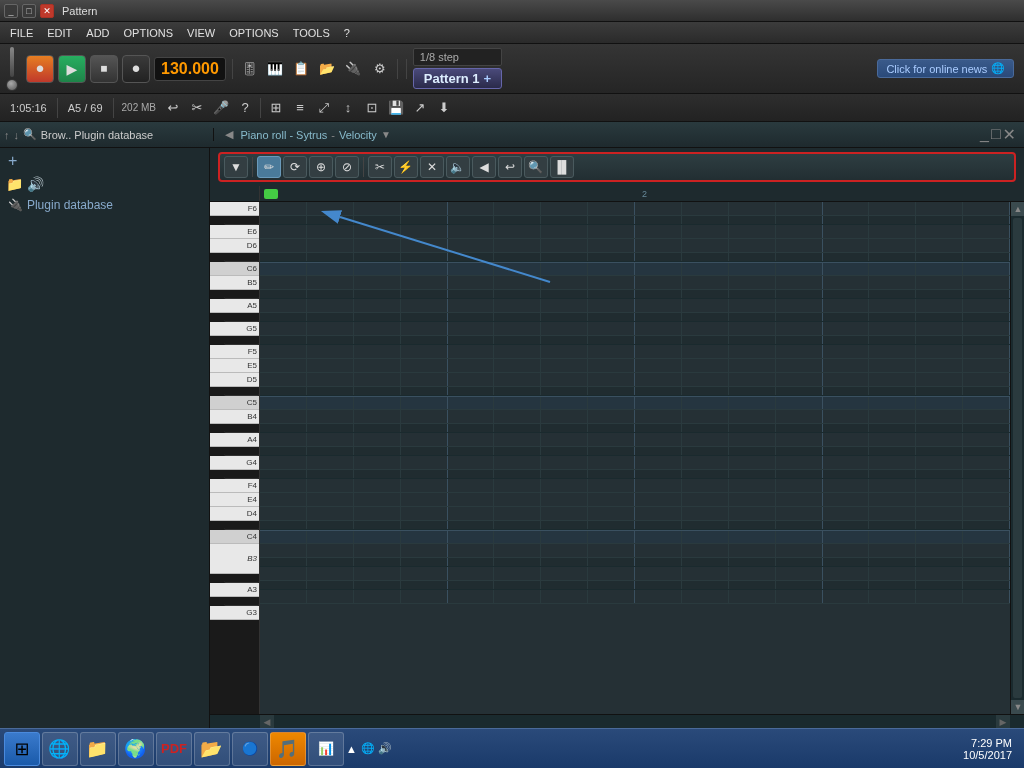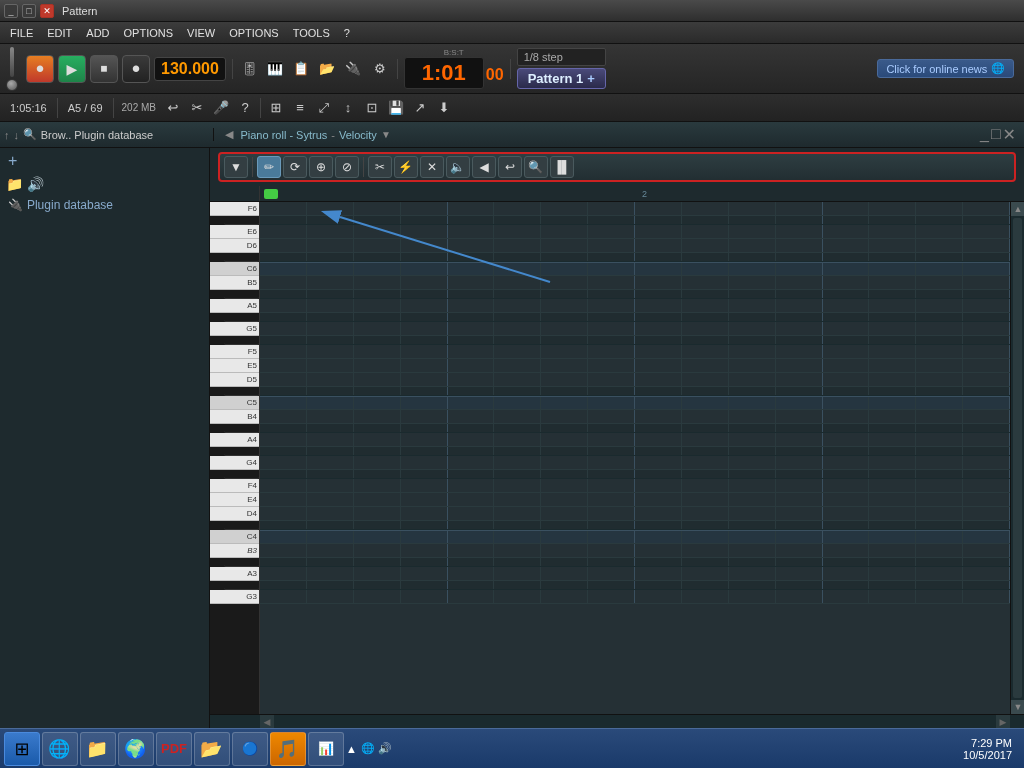--- a/index.html
+++ b/index.html
@@ -350,27 +350,20 @@
 
   <div class="toolbar-icon">🎚</div>
   <div class="toolbar-icon">🎹</div>
   <div class="toolbar-icon">📋</div>
   <div class="toolbar-icon">📂</div>
   <div class="toolbar-icon">🔌</div>
   <div class="toolbar-icon">⚙</div>
 
   <div class="sep"></div>
 
-  <div style="display:flex;flex-direction:column;align-items:center;">
-    <div style="color:#888;font-size:8px;">B:S:T</div>
-    <div style="display:flex;align-items:baseline;gap:2px;">
-      <div id="time-display">1:01</div>
-      <div style="color:#ff6600;font-size:16px;font-weight:bold;">00</div>
-    </div>
-  </div>
 
   <div class="sep"></div>
 
   <div style="display:flex;flex-direction:column;gap:2px;">
     <div id="step-display">1/8 step</div>
     <div id="pattern-display">
       <span>Pattern 1</span>
       <span style="color:#aaccff;cursor:pointer;">+</span>
     </div>
   </div>
@@ -499,21 +492,21 @@
           <div class="piano-key black" style="height: 9px; background: rgb(26, 26, 26); margin-left: 14px; margin-right: 0px; z-index: 1; border-bottom: 1px solid rgb(51, 51, 51); border-radius: 0px 0px 2px 2px;"></div>
           <div class="piano-key white" style="height: 14px; background: rgb(232, 232, 232); color: rgb(51, 51, 51); display: flex; align-items: center; justify-content: flex-end; padding-right: 2px; font-size: 8px; border-bottom: 1px solid rgb(187, 187, 187);">A4</div>
           <div class="piano-key black" style="height: 9px; background: rgb(26, 26, 26); margin-left: 14px; margin-right: 0px; z-index: 1; border-bottom: 1px solid rgb(51, 51, 51); border-radius: 0px 0px 2px 2px;"></div>
           <div class="piano-key white" style="height: 14px; background: rgb(232, 232, 232); color: rgb(51, 51, 51); display: flex; align-items: center; justify-content: flex-end; padding-right: 2px; font-size: 8px; border-bottom: 1px solid rgb(187, 187, 187);">G4</div>
           <div class="piano-key black" style="height: 9px; background: rgb(26, 26, 26); margin-left: 14px; margin-right: 0px; z-index: 1; border-bottom: 1px solid rgb(51, 51, 51); border-radius: 0px 0px 2px 2px;"></div>
           <div class="piano-key white" style="height: 14px; background: rgb(232, 232, 232); color: rgb(51, 51, 51); display: flex; align-items: center; justify-content: flex-end; padding-right: 2px; font-size: 8px; border-bottom: 1px solid rgb(187, 187, 187);">F4</div>
           <div class="piano-key white" style="height: 14px; background: rgb(232, 232, 232); color: rgb(51, 51, 51); display: flex; align-items: center; justify-content: flex-end; padding-right: 2px; font-size: 8px; border-bottom: 1px solid rgb(187, 187, 187);">E4</div>
           <div class="piano-key white" style="height: 14px; background: rgb(232, 232, 232); color: rgb(51, 51, 51); display: flex; align-items: center; justify-content: flex-end; padding-right: 2px; font-size: 8px; border-bottom: 1px solid rgb(187, 187, 187);">D4</div>
           <div class="piano-key black" style="height: 9px; background: rgb(26, 26, 26); margin-left: 14px; margin-right: 0px; z-index: 1; border-bottom: 1px solid rgb(51, 51, 51); border-radius: 0px 0px 2px 2px;"></div>
           <div class="piano-key white" style="height: 14px; background: rgb(208, 208, 208); color: rgb(51, 51, 51); display: flex; align-items: center; justify-content: flex-end; padding-right: 2px; font-size: 8px; border-bottom: 1px solid rgb(187, 187, 187);">C4</div>
-          <div class="piano-key white" style="height: 14px; background: rgb(232, 232, 232); color: rgb(51, 51, 51); display: flex; align-items: center; justify-content: flex-end; padding-right: 2px; font-size: 8px; border-bottom: 1px solid rgb(187, 187, 187); font-style: italic;">B3</div>
+          <div class="piano-key white" style="height: 30px; background: rgb(232, 232, 232); color: rgb(51, 51, 51); display: flex; align-items: center; justify-content: flex-end; padding-right: 2px; font-size: 8px; border-bottom: 1px solid rgb(187, 187, 187); font-style: italic;">B3</div>
           <div class="piano-key black" style="height: 9px; background: rgb(26, 26, 26); margin-left: 14px; margin-right: 0px; z-index: 1; border-bottom: 1px solid rgb(51, 51, 51); border-radius: 0px 0px 2px 2px;"></div>
           <div class="piano-key white" style="height: 14px; background: rgb(232, 232, 232); color: rgb(51, 51, 51); display: flex; align-items: center; justify-content: flex-end; padding-right: 2px; font-size: 8px; border-bottom: 1px solid rgb(187, 187, 187);">A3</div>
           <div class="piano-key black" style="height: 9px; background: rgb(26, 26, 26); margin-left: 14px; margin-right: 0px; z-index: 1; border-bottom: 1px solid rgb(51, 51, 51); border-radius: 0px 0px 2px 2px;"></div>
           <div class="piano-key white" style="height: 14px; background: rgb(232, 232, 232); color: rgb(51, 51, 51); display: flex; align-items: center; justify-content: flex-end; padding-right: 2px; font-size: 8px; border-bottom: 1px solid rgb(187, 187, 187);">G3</div>
         </div>
 
       <div id="note-grid" style="flex:1;position:relative;overflow:hidden;">
 
       <div style="height: 14px; background: rgb(37, 48, 53); border-bottom: 1px solid rgb(42, 58, 62); display: flex; width: 100%;">
             <div style="flex: 1 1 0%; border-right: 1px solid rgb(42, 58, 62);"></div>

